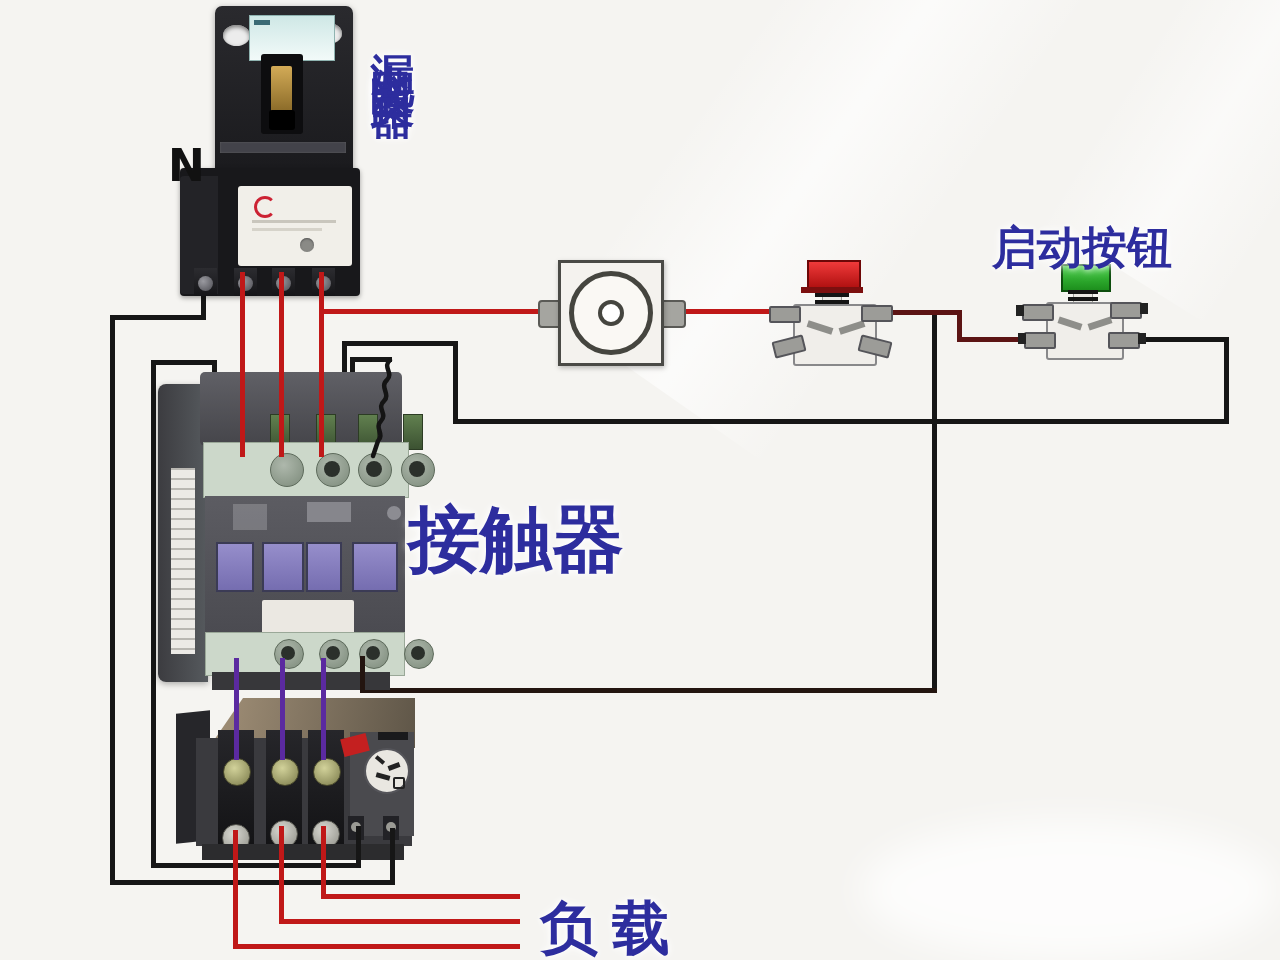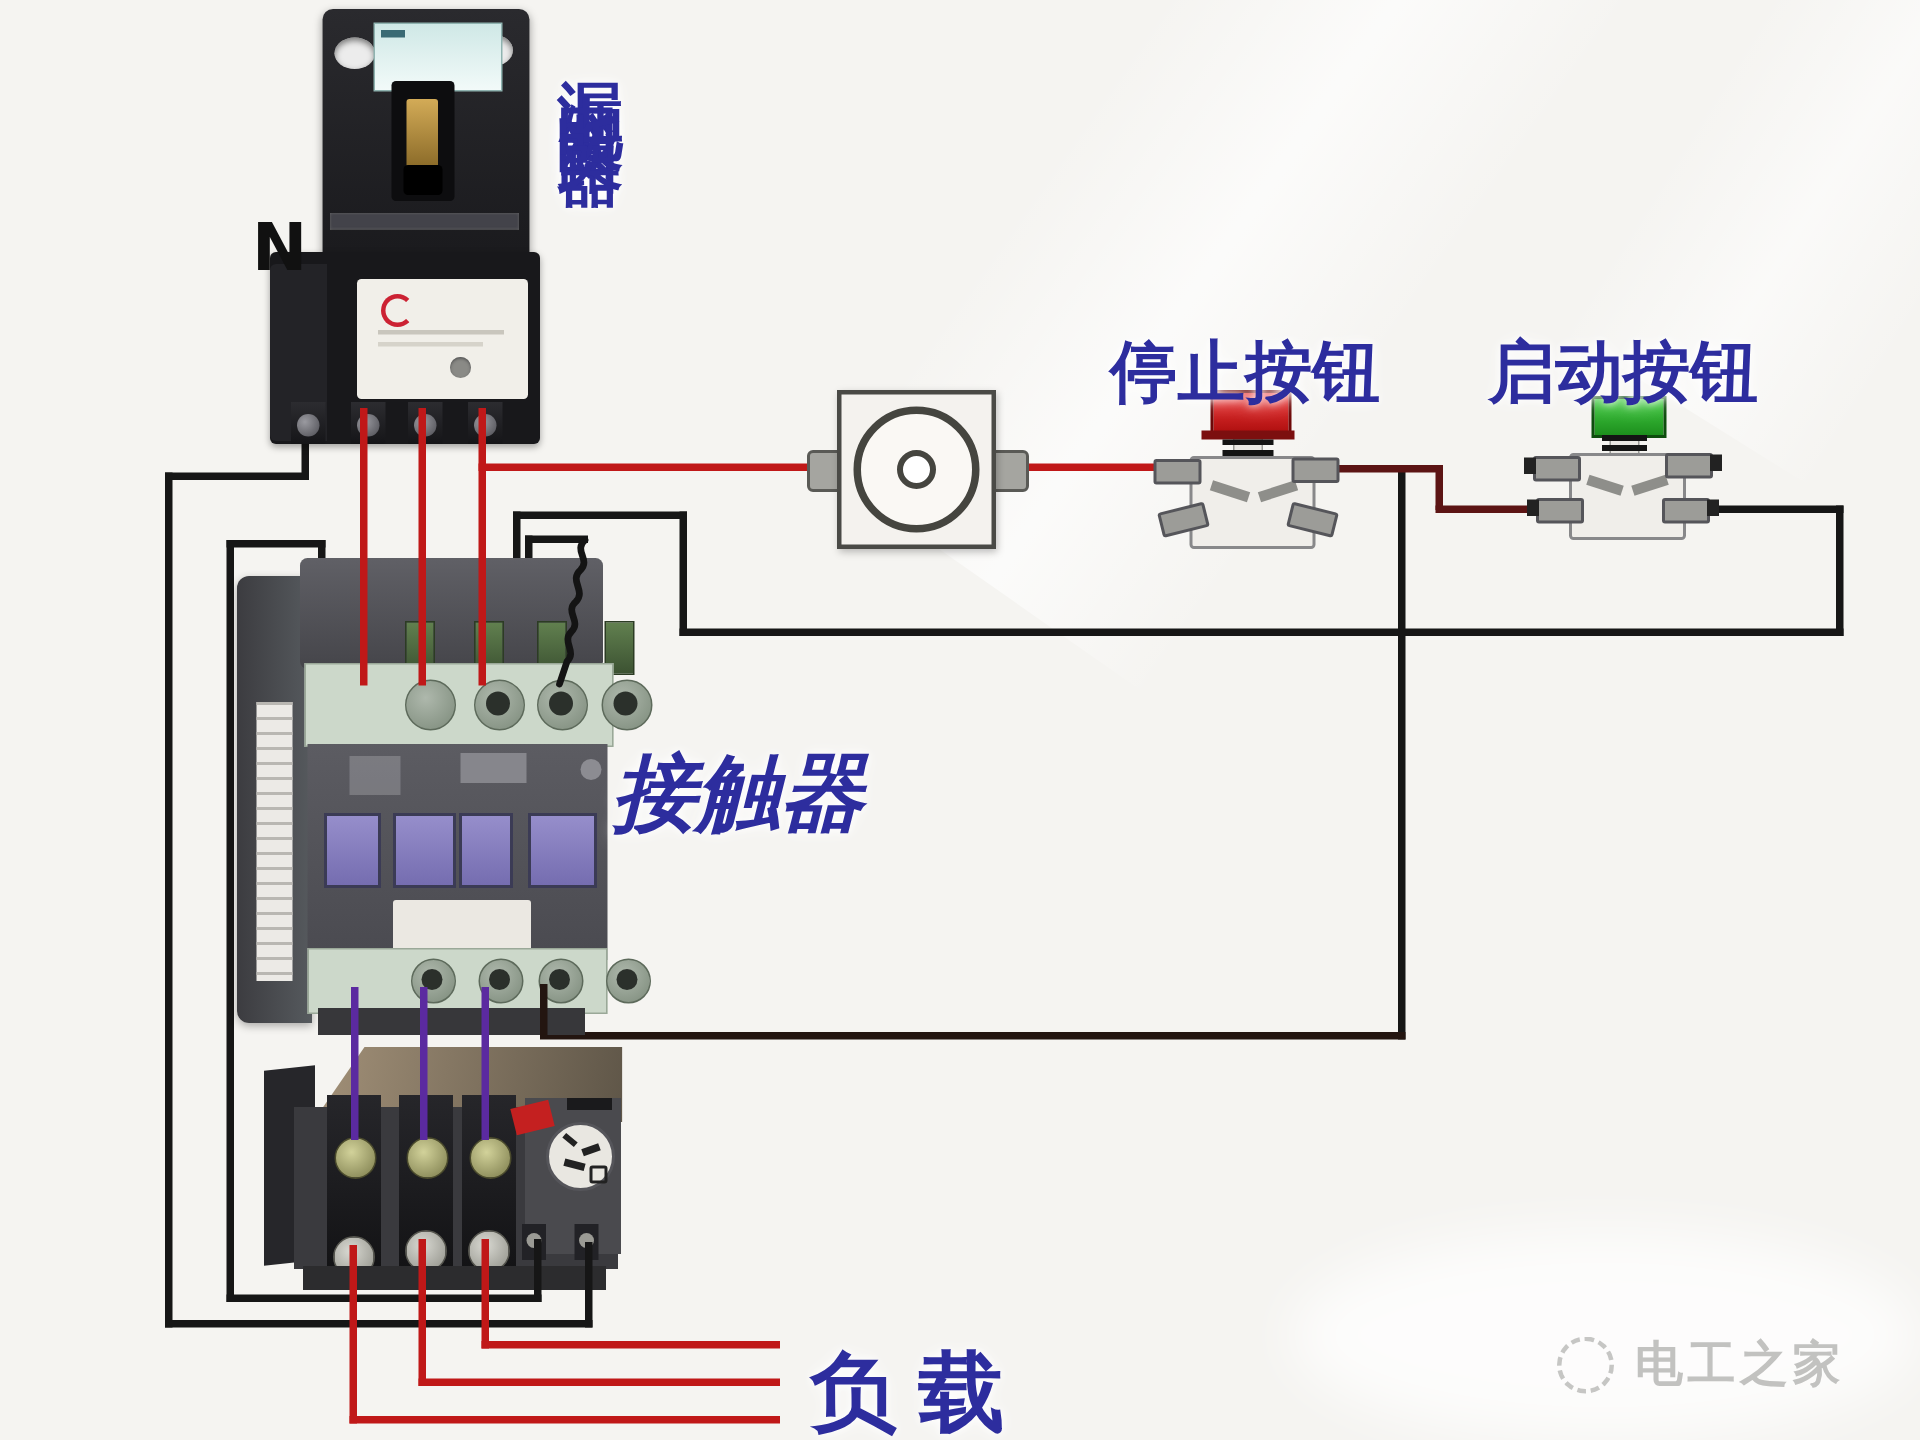--- a/index.html
+++ b/index.html
@@ -247,22 +247,18 @@
         <div class="screw" style="left:3px;top:6px;width:10px;height:10px;background:#9a9a94;"></div>
       </div>
     <div class="abs" style="left:211px;top:122px;width:16px;height:24px;background:#222226;">
         <div class="screw" style="left:3px;top:6px;width:10px;height:10px;background:#9a9a94;"></div>
       </div>
     <div class="abs" style="left:30px;top:150px;width:202px;height:16px;background:#2c2c2e;"></div>
   </div>
 
   <div class="lbl lbl-vert" style="left:364px;top:18px;font-size:44px;height:260px;">漏电断路器</div>
   <div class="lbl" style="left:168px;top:140px;font-size:44px;color:#111;font-weight:600;text-shadow:none;">N</div>
-  <div class="lbl" style="left:740px;top:218px;font-size:45px;">停止按钮</div>
   <div class="lbl" style="left:992px;top:218px;font-size:45px;">启动按钮</div>
-  <div class="lbl" style="left:408px;top:492px;font-size:56px;font-style:italic;">接触器</div>
+  <div class="lbl" style="left:408px;top:492px;font-size:72px;">接触器</div>
   <div class="lbl" style="left:540px;top:890px;font-size:58px;letter-spacing:14px;">负载</div>
 
-  <div class="watermark" style="left:1038px;top:888px;font-size:32px;">
-    <span style="display:inline-block;width:32px;height:32px;border:3px dashed #c6c6c4;border-radius:50%;vertical-align:middle;margin-right:14px;"></span><span style="vertical-align:middle;">电工之家</span>
-  </div>
 
 </div>
 
 </body></html>

